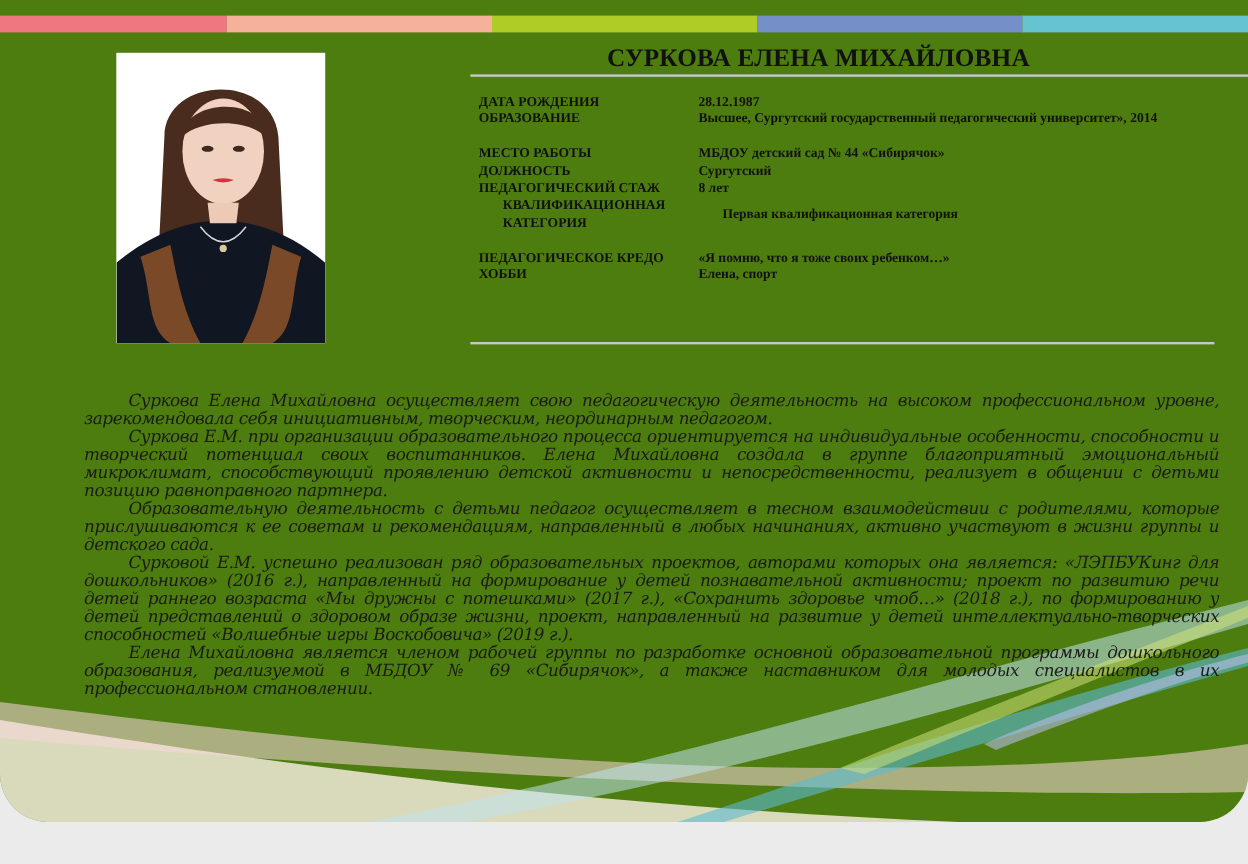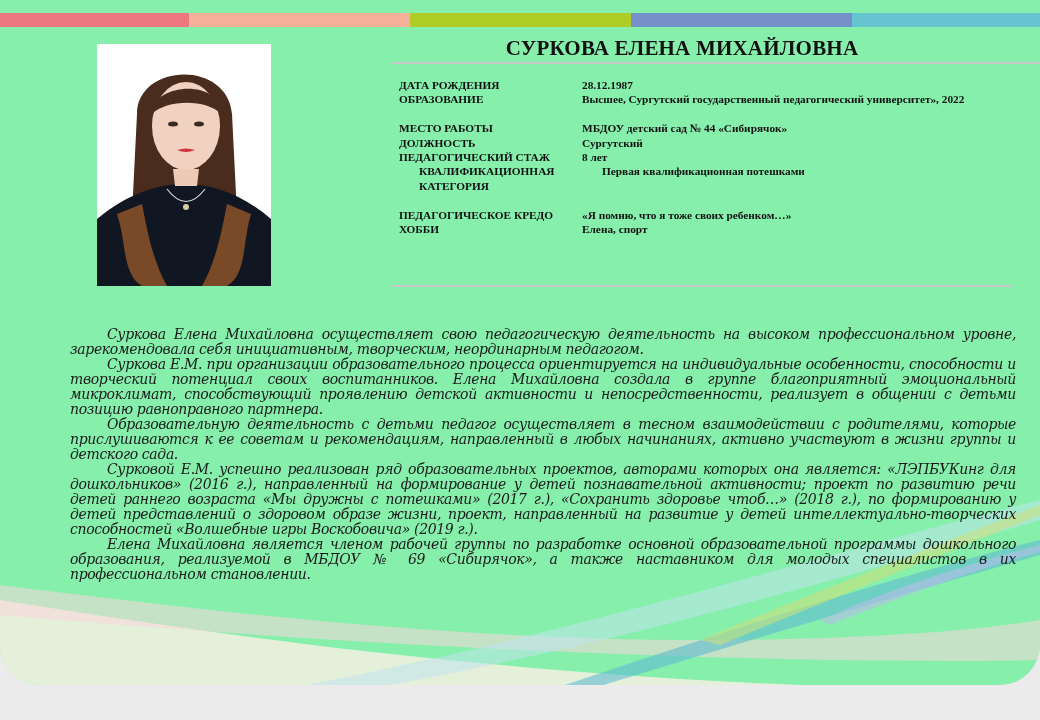--- a/index.html
+++ b/index.html
@@ -4,21 +4,21 @@
   <style>
     html, body { margin: 0; padding: 0; }
     body {
       width: 1040px; height: 720px; overflow: hidden; position: relative;
       background: #ebebeb;
       font-family: "Liberation Serif", serif;
       color: #111;
     }
     .slide-card {
       position: absolute; left: 0; top: 0; width: 1040px; height: 685px;
-      background: #86efac;
+      background: #4d7c0f;
       border-bottom-right-radius: 40px;
       border-bottom-left-radius: 40px;
       overflow: hidden;
     }
     .deco {
       position: absolute; left: 0; top: 0; width: 1040px; height: 720px;
       pointer-events: none;
     }
     .stripe-bar {
       position: absolute; left: 0; top: 13px; width: 1040px; height: 14px;
@@ -33,21 +33,21 @@
       position: absolute; left: 392px; top: 36px; width: 580px;
       text-align: center; font-weight: bold; font-size: 21px; letter-spacing: 0.2px;
     }
     .rule { position: absolute; height: 2px; background: #c8c8c8; }
     .rule.top { left: 392px; top: 62px; width: 648px; }
     .rule.bottom { left: 392px; top: 285px; width: 620px; }
     .info {
       position: absolute; left: 399px; top: 78px; width: 630px;
       font-size: 11.3px; font-weight: bold; line-height: 14.4px;
     }
-    .info-row { display: flex; }
+    .info-row { display: flex; align-items: center; }
     .info-row .lbl { width: 183px; flex: none; text-transform: uppercase; }
     .info-row .val { flex: 1; }
     .info-gap { height: 14.4px; }
     .bio {
       position: absolute; left: 70px; top: 327px; width: 946px;
       font-style: italic; font-size: 14px; line-height: 15px;
       text-align: justify; color: #1a1a1a;
       font-family: "DejaVu Serif", serif;
       letter-spacing: -0.35px;
     }
@@ -96,38 +96,38 @@
   <div class="title">СУРКОВА ЕЛЕНА МИХАЙЛОВНА</div>
   <div class="rule top"></div>
 
   <div class="info">
     <div class="info-row">
       <span class="lbl">ДАТА РОЖДЕНИЯ</span>
       <span class="val">28.12.1987</span>
     </div>
     <div class="info-row">
       <span class="lbl">ОБРАЗОВАНИЕ</span>
-      <span class="val">Высшее, Сургутский государственный педагогический университет», 2022</span>
+      <span class="val">Высшее, Сургутский государственный педагогический университет», 2014</span>
     </div>
     <div class="info-gap"></div>
     <div class="info-row">
       <span class="lbl">МЕСТО РАБОТЫ</span>
       <span class="val">МБДОУ детский сад № 44 «Сибирячок»</span>
     </div>
     <div class="info-row">
       <span class="lbl">ДОЛЖНОСТЬ</span>
       <span class="val">Сургутский</span>
     </div>
     <div class="info-row">
       <span class="lbl">ПЕДАГОГИЧЕСКИЙ  СТАЖ</span>
       <span class="val">8 лет</span>
     </div>
     <div class="info-row">
       <span class="lbl" style="width:150px;margin-right:33px;margin-left:20px;">КВАЛИФИКАЦИОННАЯ КАТЕГОРИЯ</span>
-      <span class="val">Первая квалификационная потешками</span>
+      <span class="val">Первая квалификационная категория</span>
     </div>
     <div class="info-gap"></div>
     <div class="info-row">
       <span class="lbl">ПЕДАГОГИЧЕСКОЕ  КРЕДО</span>
       <span class="val">«Я помню, что я тоже своих ребенком…»</span>
     </div>
     <div class="info-row">
       <span class="lbl">ХОББИ</span>
       <span class="val">Елена, спорт</span>
     </div>

